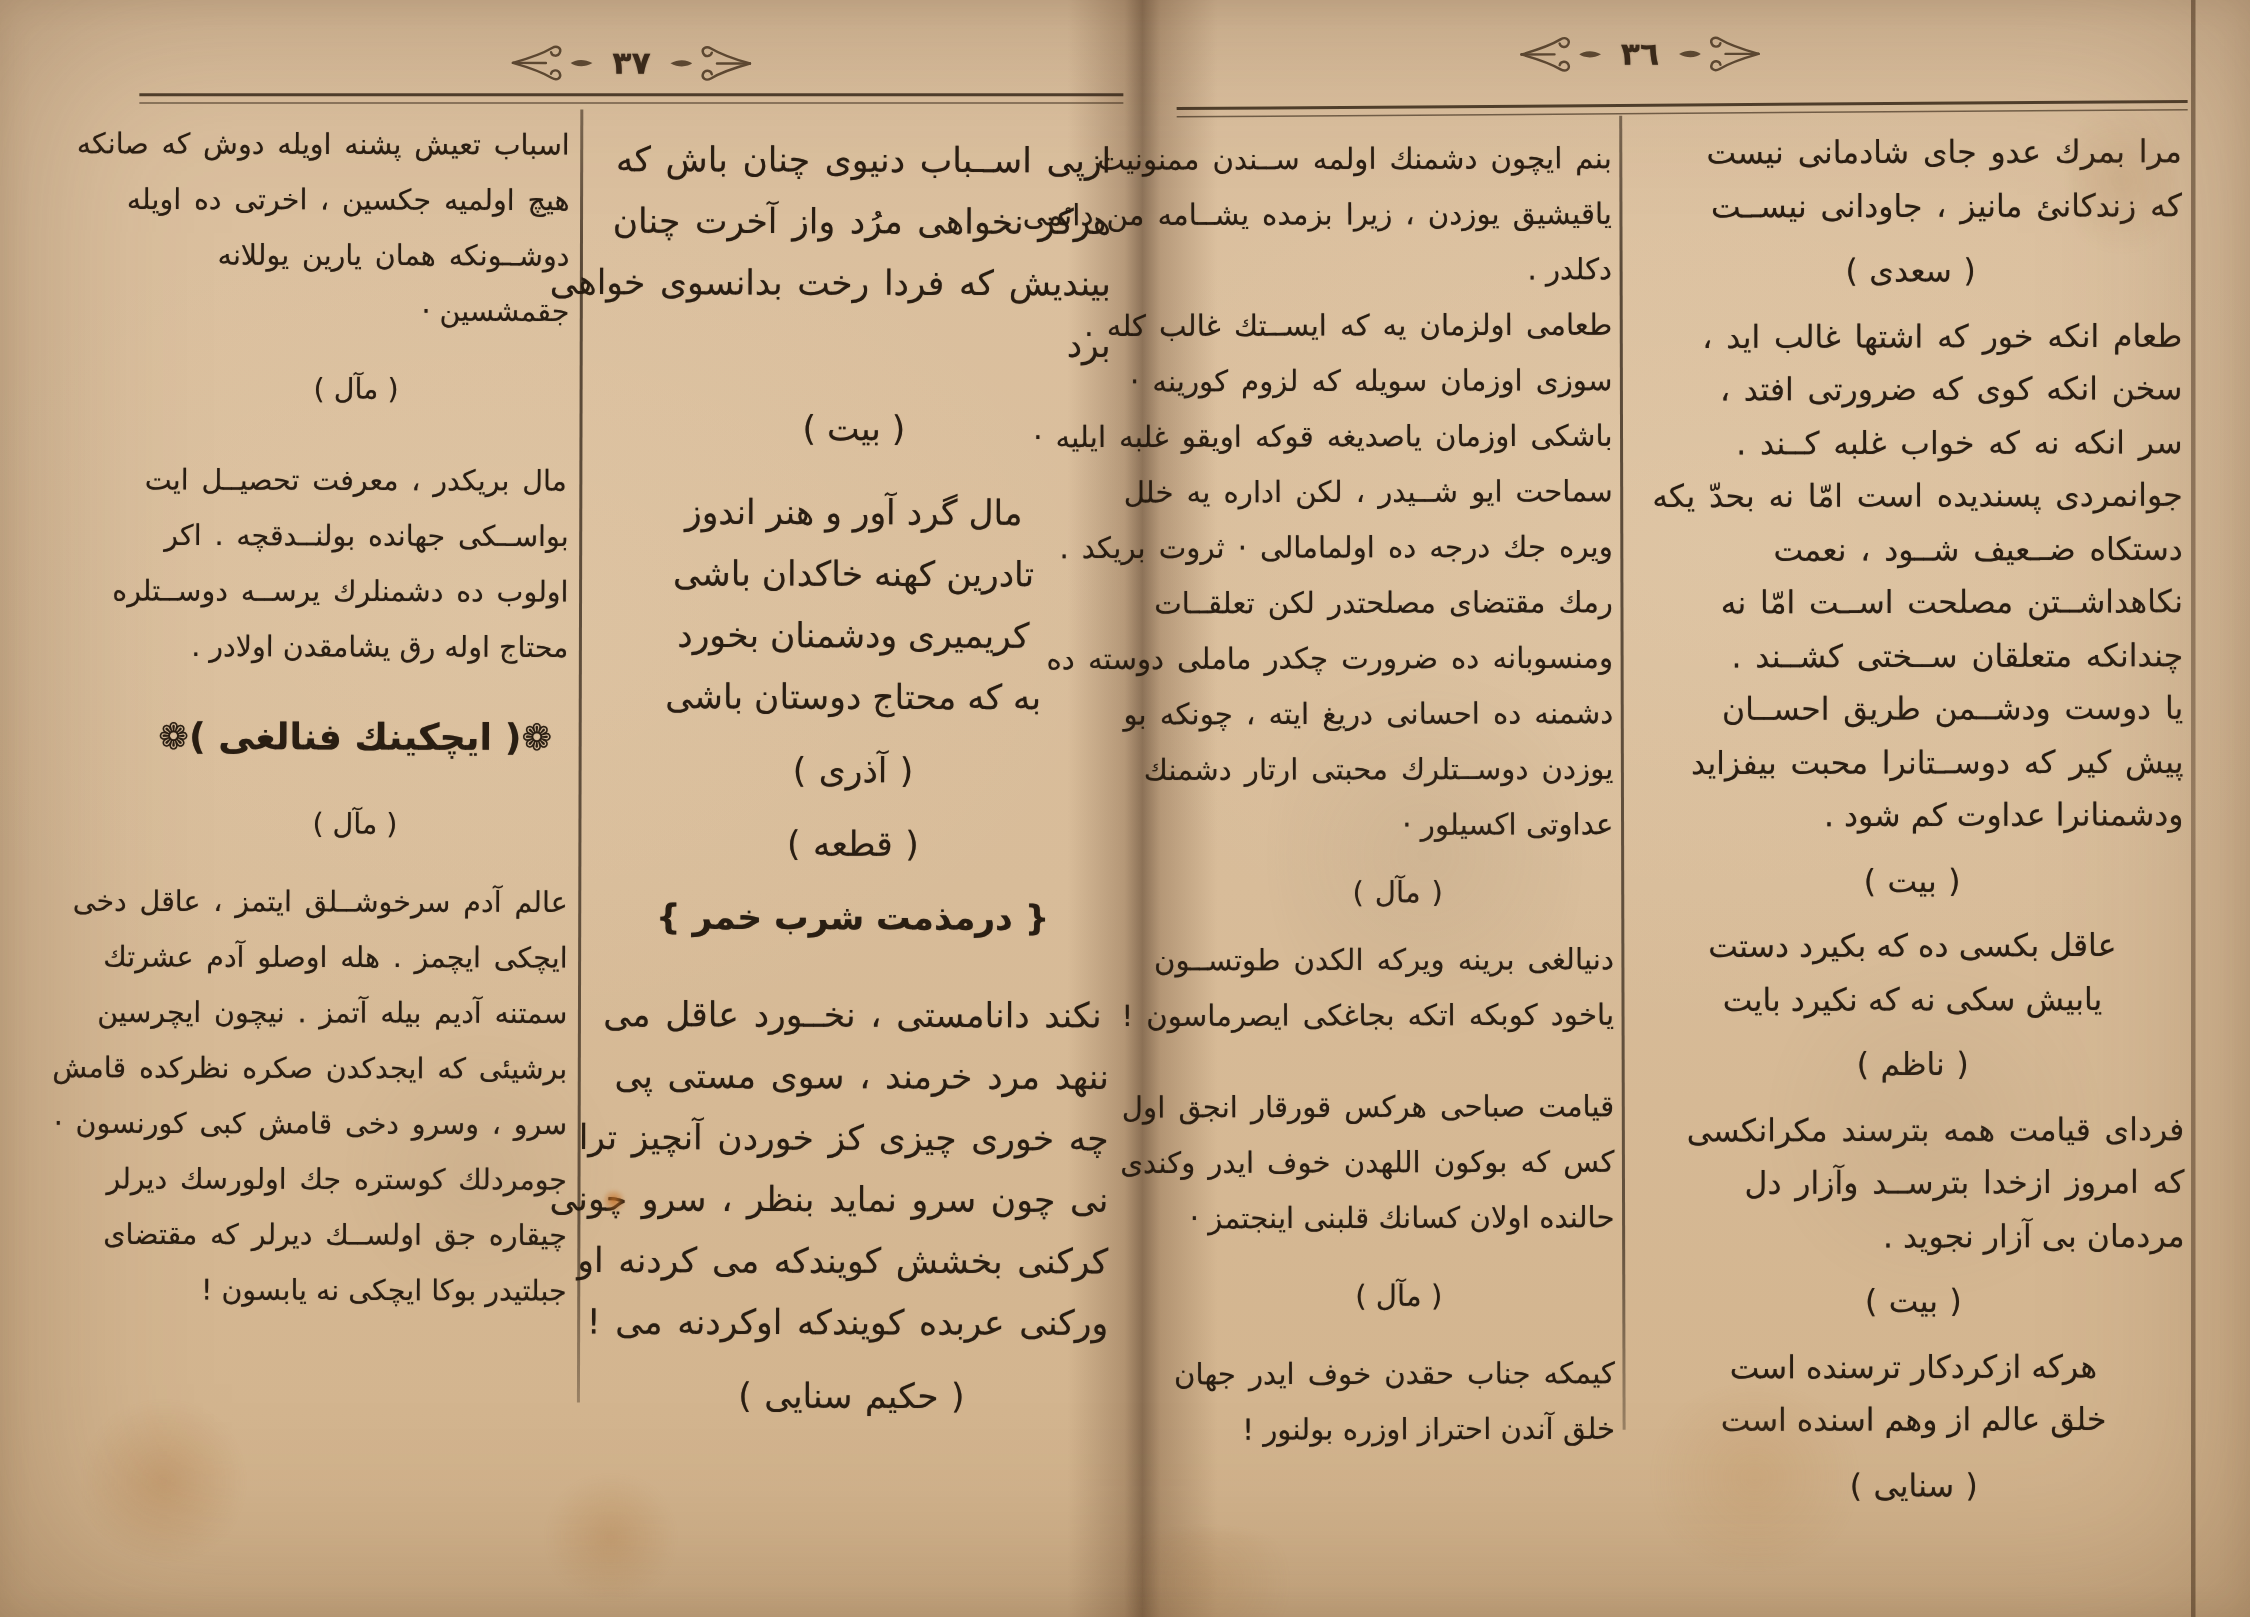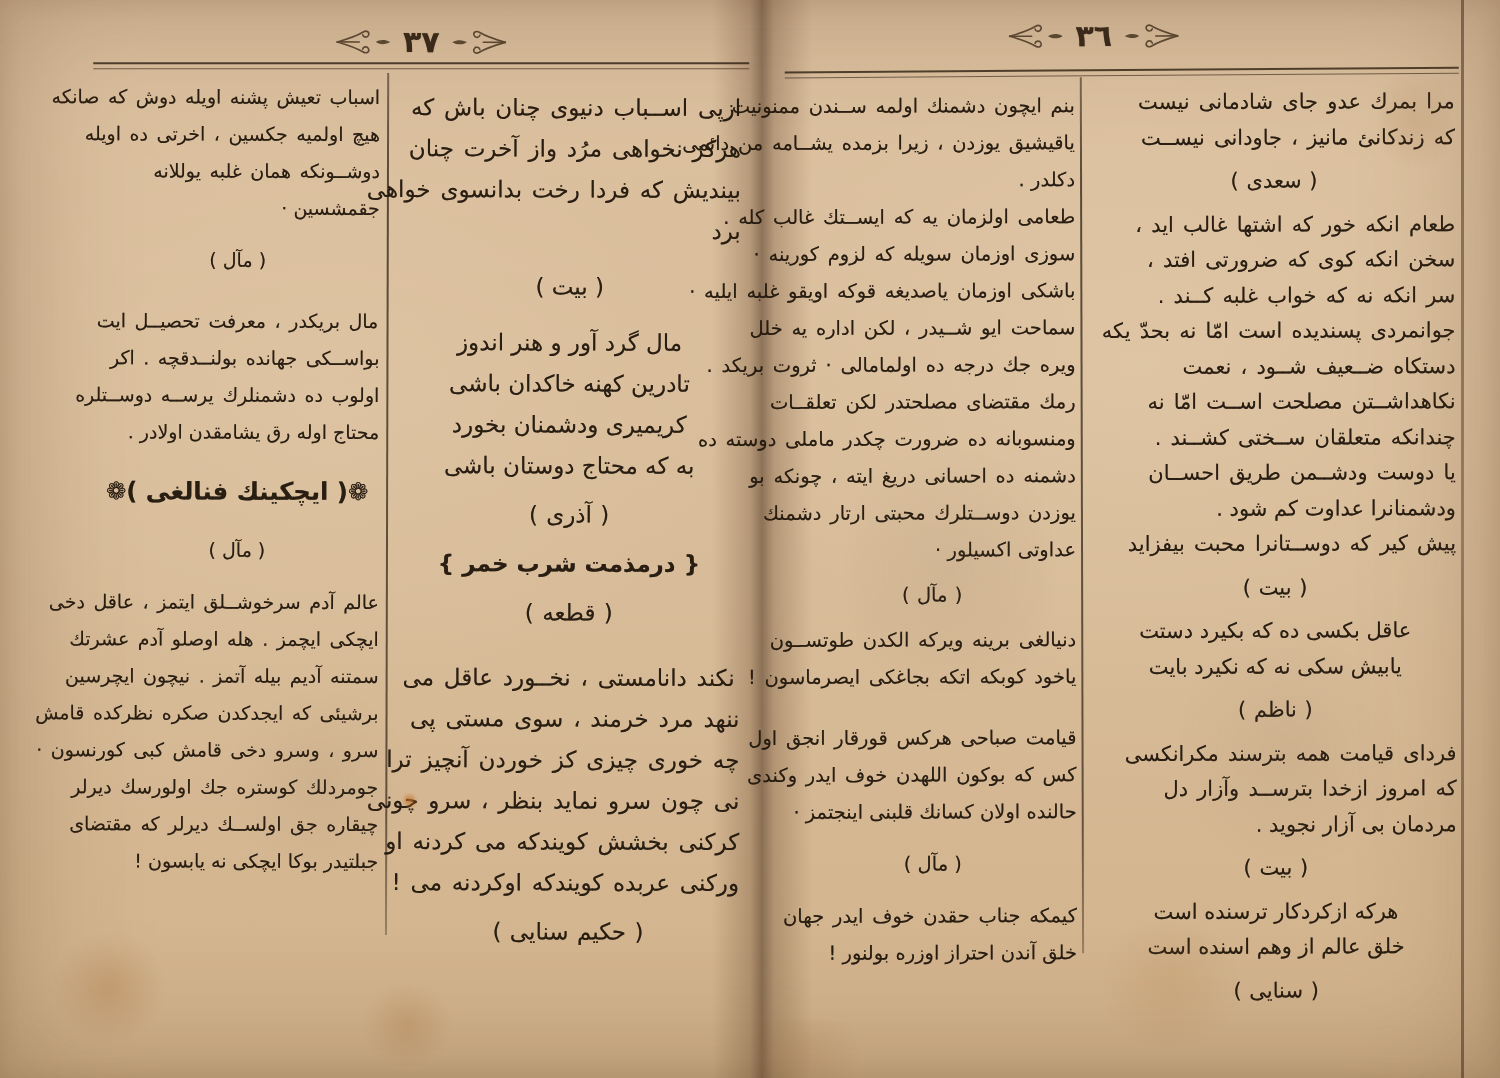--- a/index.html
+++ b/index.html
@@ -20,21 +20,21 @@
   .pg37{transform:rotate(0.15deg);}
   .pg36{transform:rotate(-0.15deg);}
 
   .pagehead{
     position:absolute;display:flex;align-items:center;justify-content:center;gap:10px;
     height:42px;
   }
   .ph37{left:300px;top:22px;width:240px;}
   .ph36{left:975px;top:16px;width:240px;}
   .pnum{
-    font-size:30px;font-weight:bold;color:#37281a;line-height:1;
+    font-size:21px;font-weight:bold;color:#37281a;line-height:1;
     text-shadow:0 0 1px rgba(55,40,26,0.5);
   }
   .orn{display:inline-block;line-height:0;opacity:0.85;}
   .orn.flip{transform:scaleX(-1);}
 
   .headrule{
     position:absolute;height:4px;
     border-top:2px solid rgba(48,34,20,0.82);
     border-bottom:1.6px solid rgba(48,34,20,0.62);
   }
@@ -119,34 +119,34 @@
         <div class="line s-p">ازپى اســباب دنيوى چنان باش كه</div>
         <div class="line s-p">هركز نخواهى مرُد واز آخرت چنان</div>
         <div class="line s-p">بينديش كه فردا رخت بدانسوى خواهى</div>
         <div class="line s-pl">برد</div>
         <div class="line s-cg">( بيت )</div>
         <div class="line s-v">مال گرد آور و هنر اندوز</div>
         <div class="line s-v">تادرين كهنه خاكدان باشى</div>
         <div class="line s-v">كريميرى ودشمنان بخورد</div>
         <div class="line s-v">به كه محتاج دوستان باشى</div>
         <div class="line s-c">( آذرى )</div>
+        <div class="line s-c">( قطعه )</div>
         <div class="line s-vb">{ درمذمت شرب خمر }</div>
-        <div class="line s-c">( قطعه )</div>
         <div class="line s-pg">نكند دانامستى ، نخــورد عاقل مى</div>
         <div class="line s-p">ننهد مرد خرمند ، سوى مستى پى</div>
         <div class="line s-p">چه خورى چيزى كز خوردن آنچيز ترا</div>
         <div class="line s-p">نى چون سرو نمايد بنظر ، سرو چونى</div>
         <div class="line s-p">كركنى بخشش كويندكه مى كردنه او</div>
         <div class="line s-p">وركنى عربده كويندكه اوكردنه مى !</div>
         <div class="line s-c">( حكيم سنايى )</div>
       </div>
     <div class="col p37B">
         <div class="line s-p">اسباب تعيش پشنه اويله دوش كه صانكه</div>
         <div class="line s-p">هيچ اولميه جكسين ، اخرتى ده اويله</div>
-        <div class="line s-p">دوشــونكه همان غلبه يوللانه</div>
+        <div class="line s-p">دوشــونكه همان يارين يوللانه</div>
         <div class="line s-pl">جقمشسين ·</div>
         <div class="line s-cg">( مآل )</div>
         <div class="line s-pg">مال بريكدر ، معرفت تحصيــل ايت</div>
         <div class="line s-p">بواســكى جهانده بولنــدقچه . اكر</div>
         <div class="line s-p">اولوب ده دشمنلرك يرســه دوســتلره</div>
         <div class="line s-pl">محتاج اوله رق يشامقدن اولادر .</div>
         <div class="line s-hd">❁( ايچكينك فنالغى )❁</div>
         <div class="line s-cg">( مآل )</div>
         <div class="line s-p">عالم آدم سرخوشــلق ايتمز ، عاقل دخى</div>
         <div class="line s-p">ايچكى ايچمز . هله اوصلو آدم عشرتك</div>
@@ -190,22 +190,22 @@
         <div class="line s-p">كه زندكانئ مانيز ، جاودانى نيســت</div>
         <div class="line s-c">( سعدى )</div>
         <div class="line s-p">طعام انكه خور كه اشتها غالب ايد ،</div>
         <div class="line s-p">سخن انكه كوى كه ضرورتى افتد ،</div>
         <div class="line s-p">سر انكه نه كه خواب غلبه كــند .</div>
         <div class="line s-p">جوانمردى پسنديده است امّا نه بحدّ يكه</div>
         <div class="line s-p">دستكاه ضــعيف شــود ، نعمت</div>
         <div class="line s-p">نكاهداشــتن مصلحت اســت امّا نه</div>
         <div class="line s-p">چندانكه متعلقان ســختى كشــند .</div>
         <div class="line s-p">يا دوست ودشــمن طريق احســان</div>
+        <div class="line s-p">پيش كير كه دوســتانرا محبت بيفزايد</div>
         <div class="line s-pl">ودشمنانرا عداوت كم شود .</div>
-        <div class="line s-p">پيش كير كه دوســتانرا محبت بيفزايد</div>
         <div class="line s-c">( بيت )</div>
         <div class="line s-v">عاقل بكسى ده كه بكيرد دستت</div>
         <div class="line s-v">يابيش سكى نه كه نكيرد بايت</div>
         <div class="line s-c">( ناظم )</div>
         <div class="line s-p">فرداى قيامت همه بترسند مكرانكسى</div>
         <div class="line s-p">كه امروز ازخدا بترســد وآزار دل</div>
         <div class="line s-pl">مردمان بى آزار نجويد .</div>
         <div class="line s-c">( بيت )</div>
         <div class="line s-v">هركه ازكردكار ترسنده است</div>
         <div class="line s-v">خلق عالم از وهم اسنده است</div>

